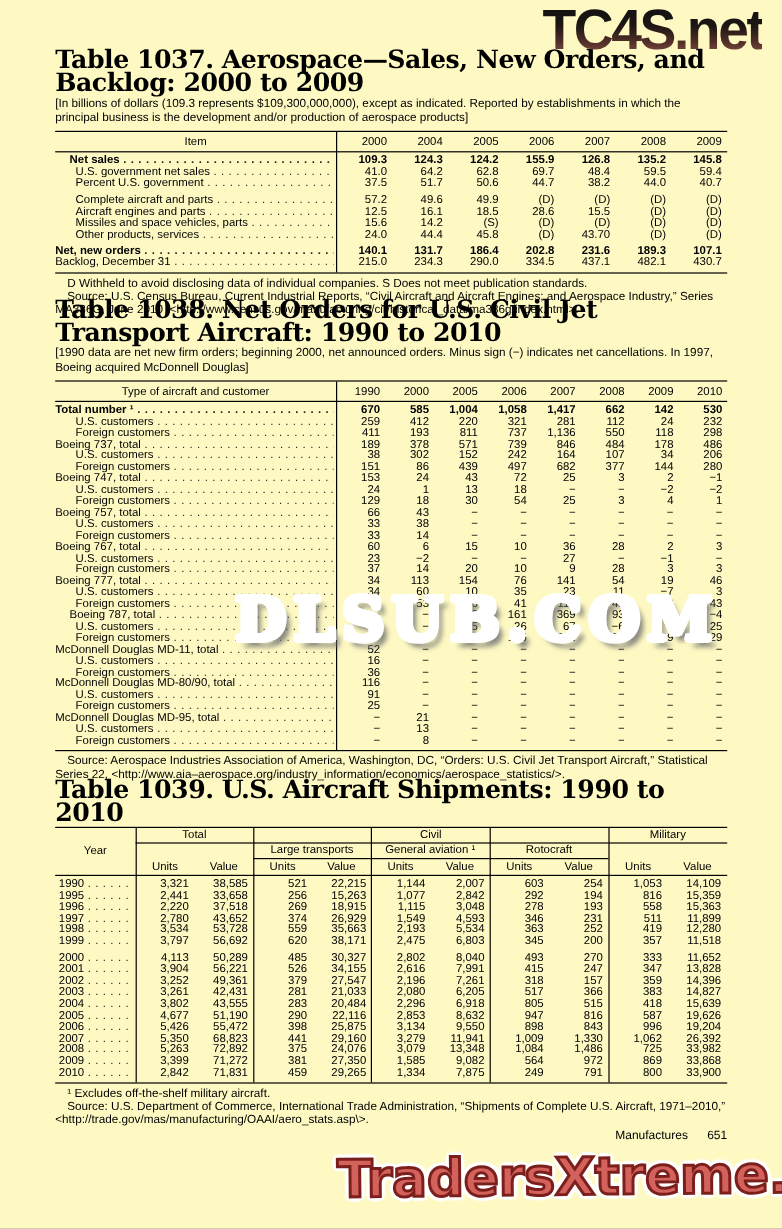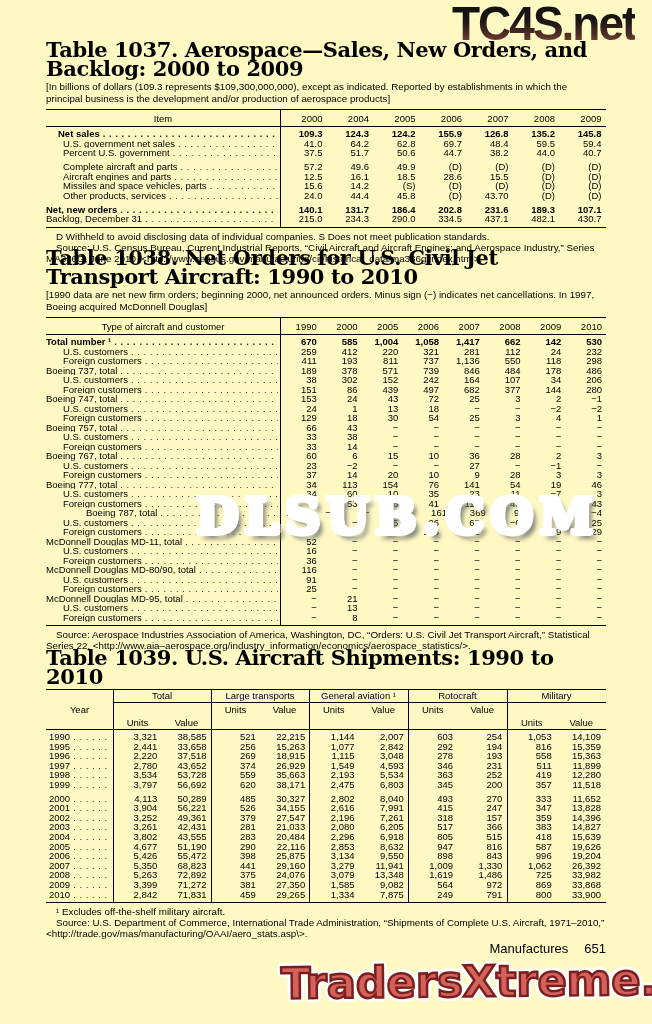--- a/index.html
+++ b/index.html
@@ -43,21 +43,21 @@
   .t39-sub{display:flex;flex-direction:column;box-sizing:border-box;}
   .uv{display:flex;height:13px;line-height:13px;}
   .uv span{flex:1;text-align:center;}
   .t39-body{padding:2px 0 3px;}
   .t39r{display:flex;line-height:9.6px;}
   .t39r.gap{margin-top:4px;}
   .t39y{width:67px;display:flex;overflow:hidden;padding-left:3px;box-sizing:border-box;}
   .t39c{width:49.3px;text-align:right;padding-right:5px;box-sizing:border-box;}
 
   
-  .pf-right{position:absolute;top:941px;right:46px;font-size:13px;padding-left:20px;}
+  .pf-right{position:absolute;top:941px;right:46px;font-size:10px;padding-left:20px;}
   .pf-right .pgnum{margin-left:16px;}
   .pf-left{position:absolute;top:962px;left:46px;font-size:11.5px;}
 
   
   .wm-top{position:absolute;top:1px;left:452px;z-index:6;
           font:bold 46px/46px "Liberation Sans",sans-serif;letter-spacing:-2px;
           background:linear-gradient(180deg,#101010 0%,#1c1614 45%,#553129 75%,#8a564a 100%);
           -webkit-background-clip:text;background-clip:text;color:transparent;
           transform:scaleY(1.03);white-space:nowrap;}
   .wm-mid{position:absolute;top:489px;left:196px;z-index:6;white-space:nowrap;
@@ -485,21 +485,21 @@
             <div class="vc">−</div>
             <div class="vc">53</div>
             <div class="vc">146</div>
             <div class="vc">41</div>
             <div class="vc">118</div>
             <div class="vc">43</div>
             <div class="vc">26</div>
             <div class="vc">43</div>
           </div>
           <div class="lr">
-            <div class="lc" style="padding-left: 12px; margin-left: 28px;">
+            <div class="lc" style="padding-left: 12px;">
               <span>Boeing 787, total</span>
               <span class="dots">. . . . . . . . . . . . . . . . . . . . . . . . . . . . . . . . . . . . . . . . . . . . . . . . . . . . . . . . . . . . . . . . . . . . . . . . . . . . . . . . </span>
             </div>
             <div class="vc">−</div>
             <div class="vc">−</div>
             <div class="vc">235</div>
             <div class="vc">161</div>
             <div class="vc">369</div>
             <div class="vc">93</div>
             <div class="vc">−59</div>
@@ -678,20 +678,21 @@
         <div class="t39-year">Year</div>
         <div class="t39-grp" style="width:98px">
           <div class="spanner">Total</div>
           <div class="tier2-empty"></div>
           <div class="uv">
             <span>Units</span>
             <span>Value</span>
           </div>
         </div>
         <div class="t39-grp" style="width:296px">
+          <div class="spanner">Civil</div>
           <div class="civrow">
             <div class="t39-sub" style="width:98px">
               <div class="spanner">Large transports</div>
               <div class="uv">
                 <span>Units</span>
                 <span>Value</span>
               </div>
             </div>
             <div class="t39-sub" style="width:99px">
               <div class="spanner">General aviation ¹</div>
@@ -947,21 +948,21 @@
             <div class="t39y">
               <span>2008</span>
               <span class="dots">. . . . . . . . . . . . . . . . . . . . </span>
             </div>
             <div class="t39c">5,263</div>
             <div class="t39c">72,892</div>
             <div class="t39c">375</div>
             <div class="t39c">24,076</div>
             <div class="t39c">3,079</div>
             <div class="t39c">13,348</div>
-            <div class="t39c">1,619</div>
+            <div class="t39c">1,084</div>
             <div class="t39c">1,486</div>
             <div class="t39c">725</div>
             <div class="t39c">33,982</div>
           </div>
           <div class="t39r">
             <div class="t39y">
               <span>2009</span>
               <span class="dots">. . . . . . . . . . . . . . . . . . . . </span>
             </div>
             <div class="t39c">3,399</div>

